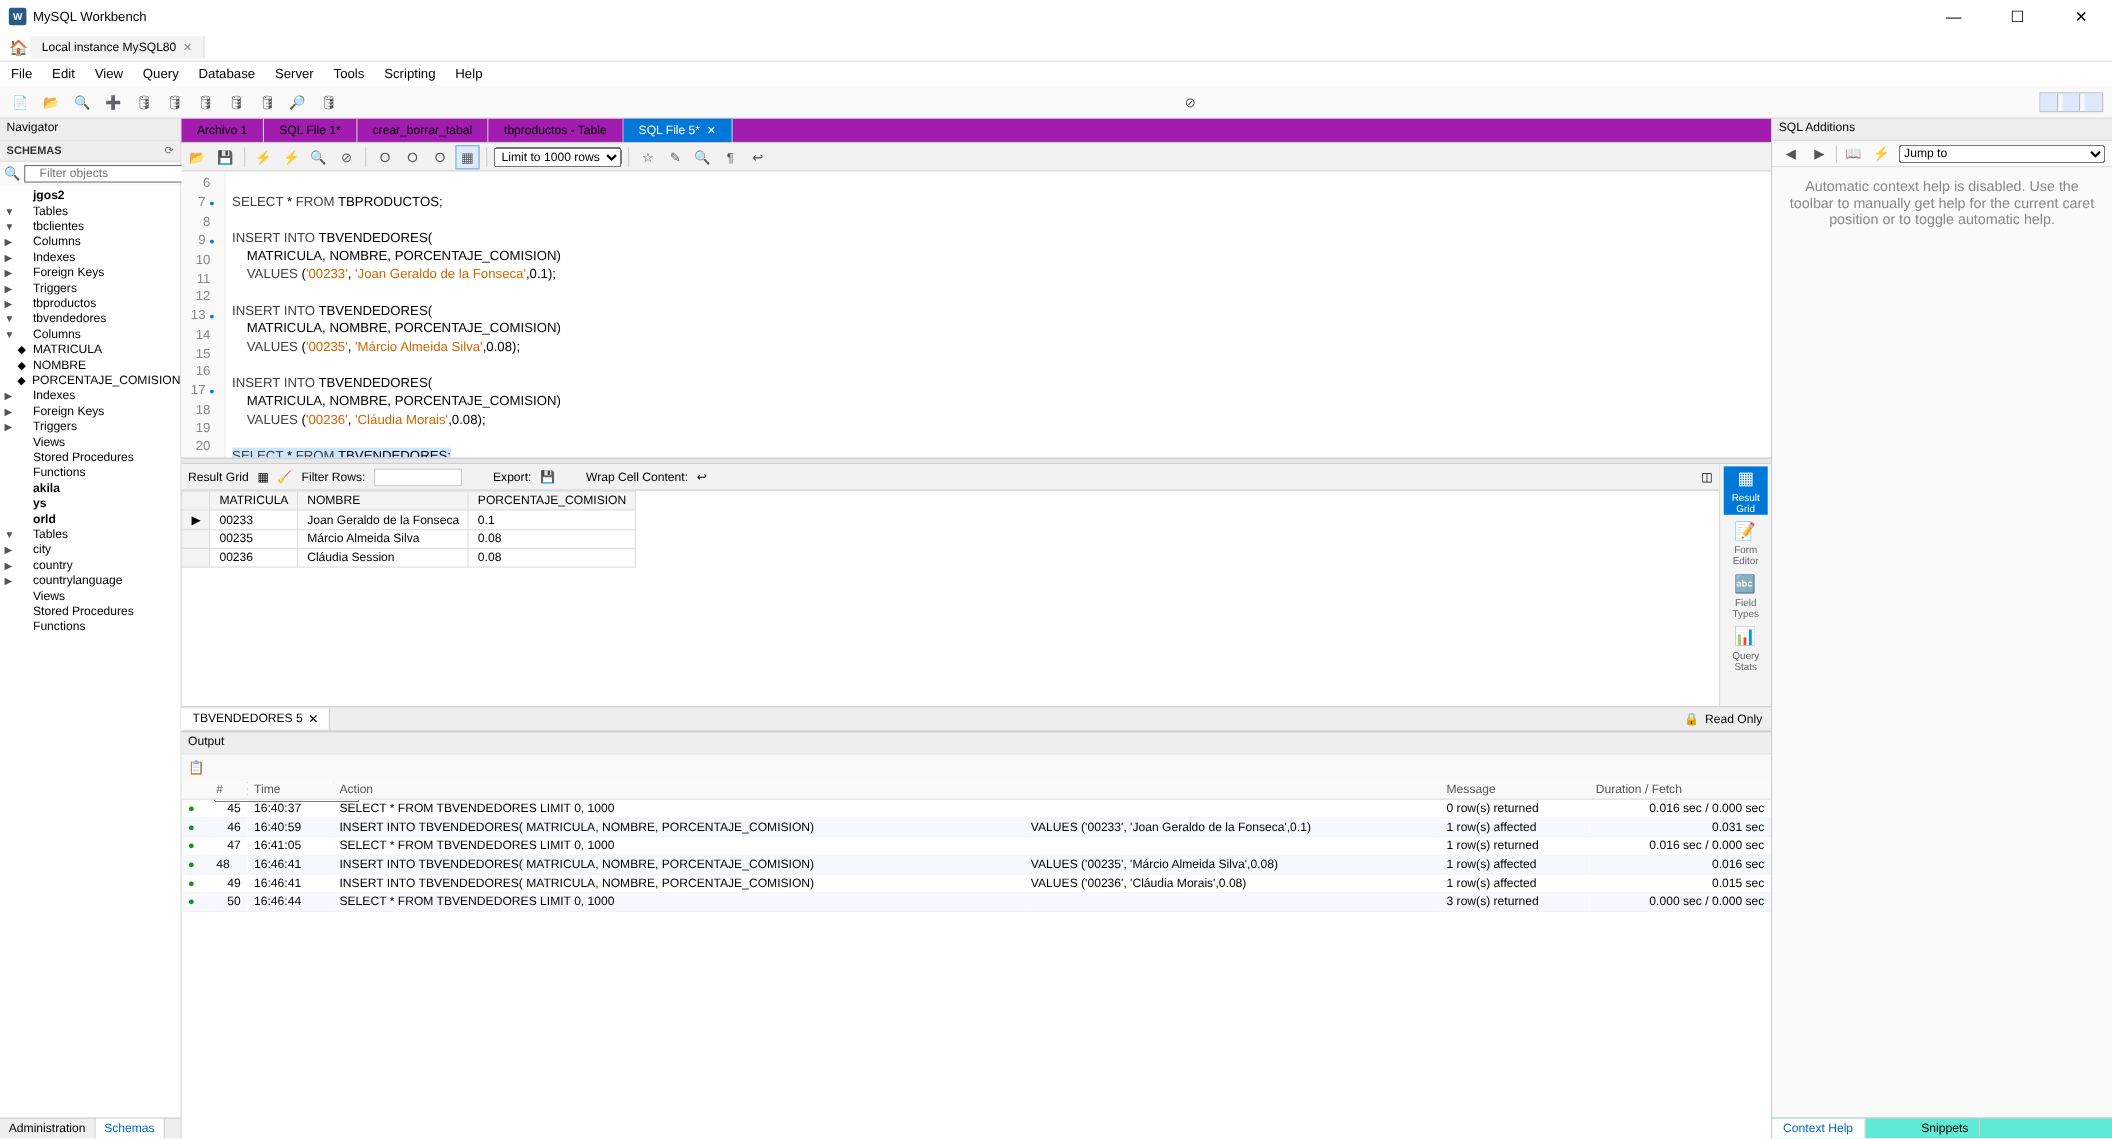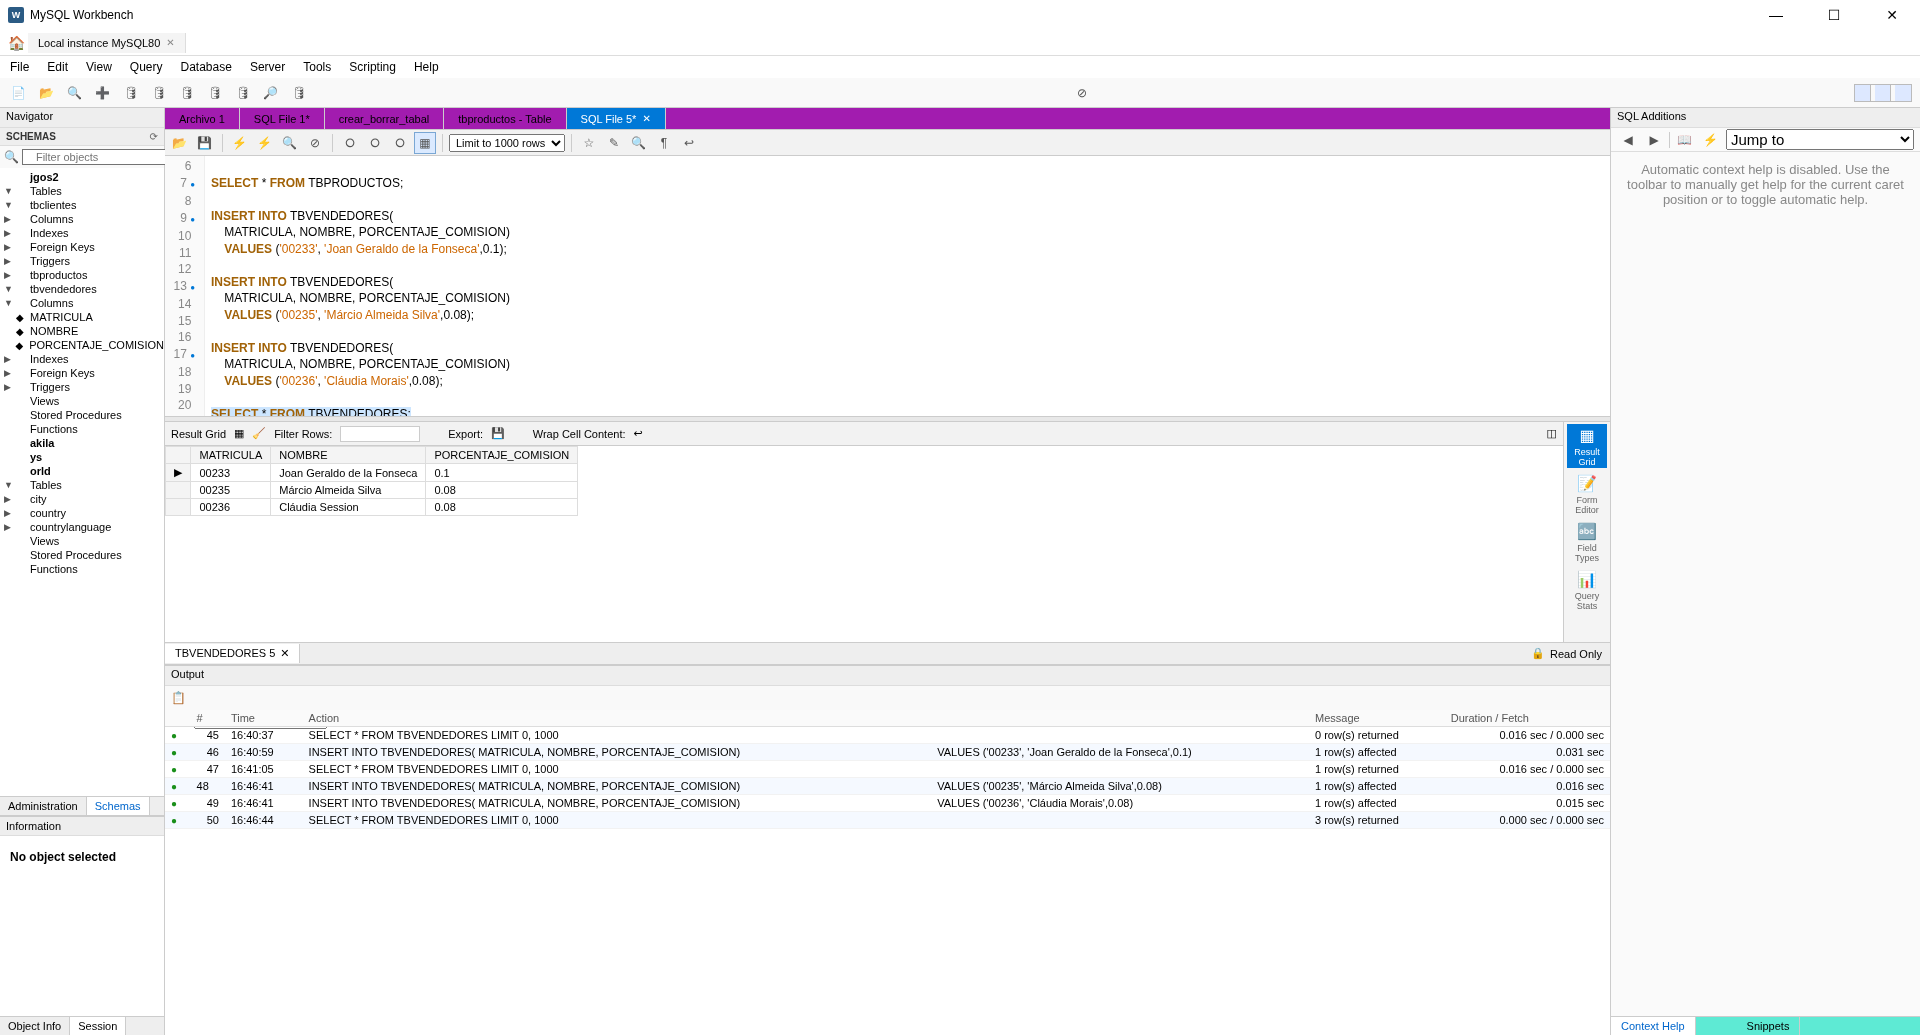--- a/index.html
+++ b/index.html
@@ -44,21 +44,21 @@
 .editor-tabs .tab { padding: 3px 14px; border-right:1px solid #ccc; cursor:pointer; display:flex; gap:6px; align-items:center; }
 .editor-tabs .tab.active { background:#0078d7; color:#fff; }
 .editor-tabs .tab .x { font-size:10px; }
 .editor-toolbar { height: 26px; display:flex; align-items:center; gap:3px; padding:0 4px; background:#f2f2f2; border-bottom:1px solid #ccc; }
 .editor-toolbar .sep { width:1px; height:18px; background:#ccc; margin:0 3px; }
 .editor-toolbar select { font-size:11px; padding:1px 2px; }
 .editor-body { display:flex; flex:0 0 260px; font-family: Consolas, monospace; font-size: 12px; background:#fff; overflow:hidden; }
 .gutter { width: 40px; text-align:right; padding:2px 6px 2px 0; color:#888; line-height:16.5px; background:#fafafa; border-right:1px solid #eee; }
 .gutter .dot { color:#0078d7; font-size:8px; margin-right:3px; }
 .code { flex:1; padding:2px 6px; line-height:16.5px; white-space:pre; }
-.kw { color:#a16207; font-weight:bold; }
+.kw { color:#404040; font-weight:normal; }
 .str { color:#cc6600; }
 .hl { background:#cde6ff; }
 .splitter-h { height: 6px; background:#e8e8e8; border-top:1px solid #ccc; border-bottom:1px solid #ccc; cursor:ns-resize; }
 .result-area { display:flex; height: 220px; }
 .result-left { flex:1; display:flex; flex-direction:column; border-right:1px solid #ccc; }
 .result-toolbar { height: 24px; display:flex; align-items:center; gap:8px; padding:0 6px; background:#f2f2f2; border-bottom:1px solid #ccc; font-size:11px; }
 .result-toolbar input { width:80px; font-size:11px; padding:1px 3px; border:1px solid #ccc; }
 .result-grid { flex:1; overflow:auto; font-size:11px; }
 .result-grid table { border-collapse:collapse; }
 .result-grid th, .result-grid td { border:1px solid #ddd; padding:2px 8px; text-align:left; min-width: 60px; }
@@ -77,21 +77,21 @@
 .output-dd-row select { font-size: 11px; padding: 1px 40px 1px 4px; margin-top: 44px; }
 .output-table { flex:1; overflow:auto; font-size:11px; }
 .output-table table { width: 100%; border-collapse: collapse; }
 .output-table th { text-align:left; padding:2px 6px; border-bottom:1px solid #ddd; font-weight:normal; color:#555; background:#fafafa; }
 .output-table td { padding:2px 6px; border-bottom:1px solid #f2f2f2; }
 .output-table tr.alt { background:#f5f9ff; }
 .status-icon { color:#1a8f1a; font-size:10px; }
 .right-col { width: 310px; border-left:1px solid #ccc; display:flex; flex-direction:column; background:#fafafa; }
 .right-head { height:20px; padding:2px 6px; font-size:11px; background:#eee; border-bottom:1px solid #ddd; }
 .right-toolbar { height:24px; display:flex; align-items:center; gap:4px; padding:0 6px; border-bottom:1px solid #ddd; }
-.right-toolbar select { font-size:15px; flex:1; }
+.right-toolbar select { font-size:11px; flex:1; }
 .right-body { flex:1; padding:10px 14px; font-size:13px; color:#888; text-align:center; }
 .right-tabs-bot { display:flex; background:#5eead4; border-top:1px solid #ccc; font-size:11px;gap:41px; }
 .right-tabs-bot span { padding:3px 10px; border-right:1px solid #ccc; }
 .right-tabs-bot .active { color:#0066cc; background:#fff; }
 .panel-toggle-group { margin-left: auto; display: flex; align-items:center; gap:4px; border:1px solid #bbb; }
 .panel-toggle-group span { width:16px; height:16px; background:#dde8ff; border-right:1px solid #bbb; }
 .panel-toggle-group span:last-child{border-right:none;}
 </style>
 </head>
 <body>
@@ -301,28 +301,20 @@
         </div>
         <div class="node ind0">
           <span class="arrow"></span>
           <span class="ic"></span>
           <span class="lbl">Functions</span>
         </div>
       </div>
     <div class="nav-tabs-bot">
       <span>Administration</span>
       <span class="active">Schemas</span>
-    </div>
-    <div class="info-panel">
-      <div class="info-head">Information</div>
-      <div class="info-body">No object selected</div>
-      <div class="info-tabs-bot">
-        <span>Object Info</span>
-        <span class="active">Session</span>
-      </div>
     </div>
   </div>
 
   <div class="center-col">
     <div class="editor-tabs" id="editor-tabs">
         <div class="tab">
           <span>Archivo 1</span>
         </div>
         <div class="tab">
           <span>SQL File 1*</span>

